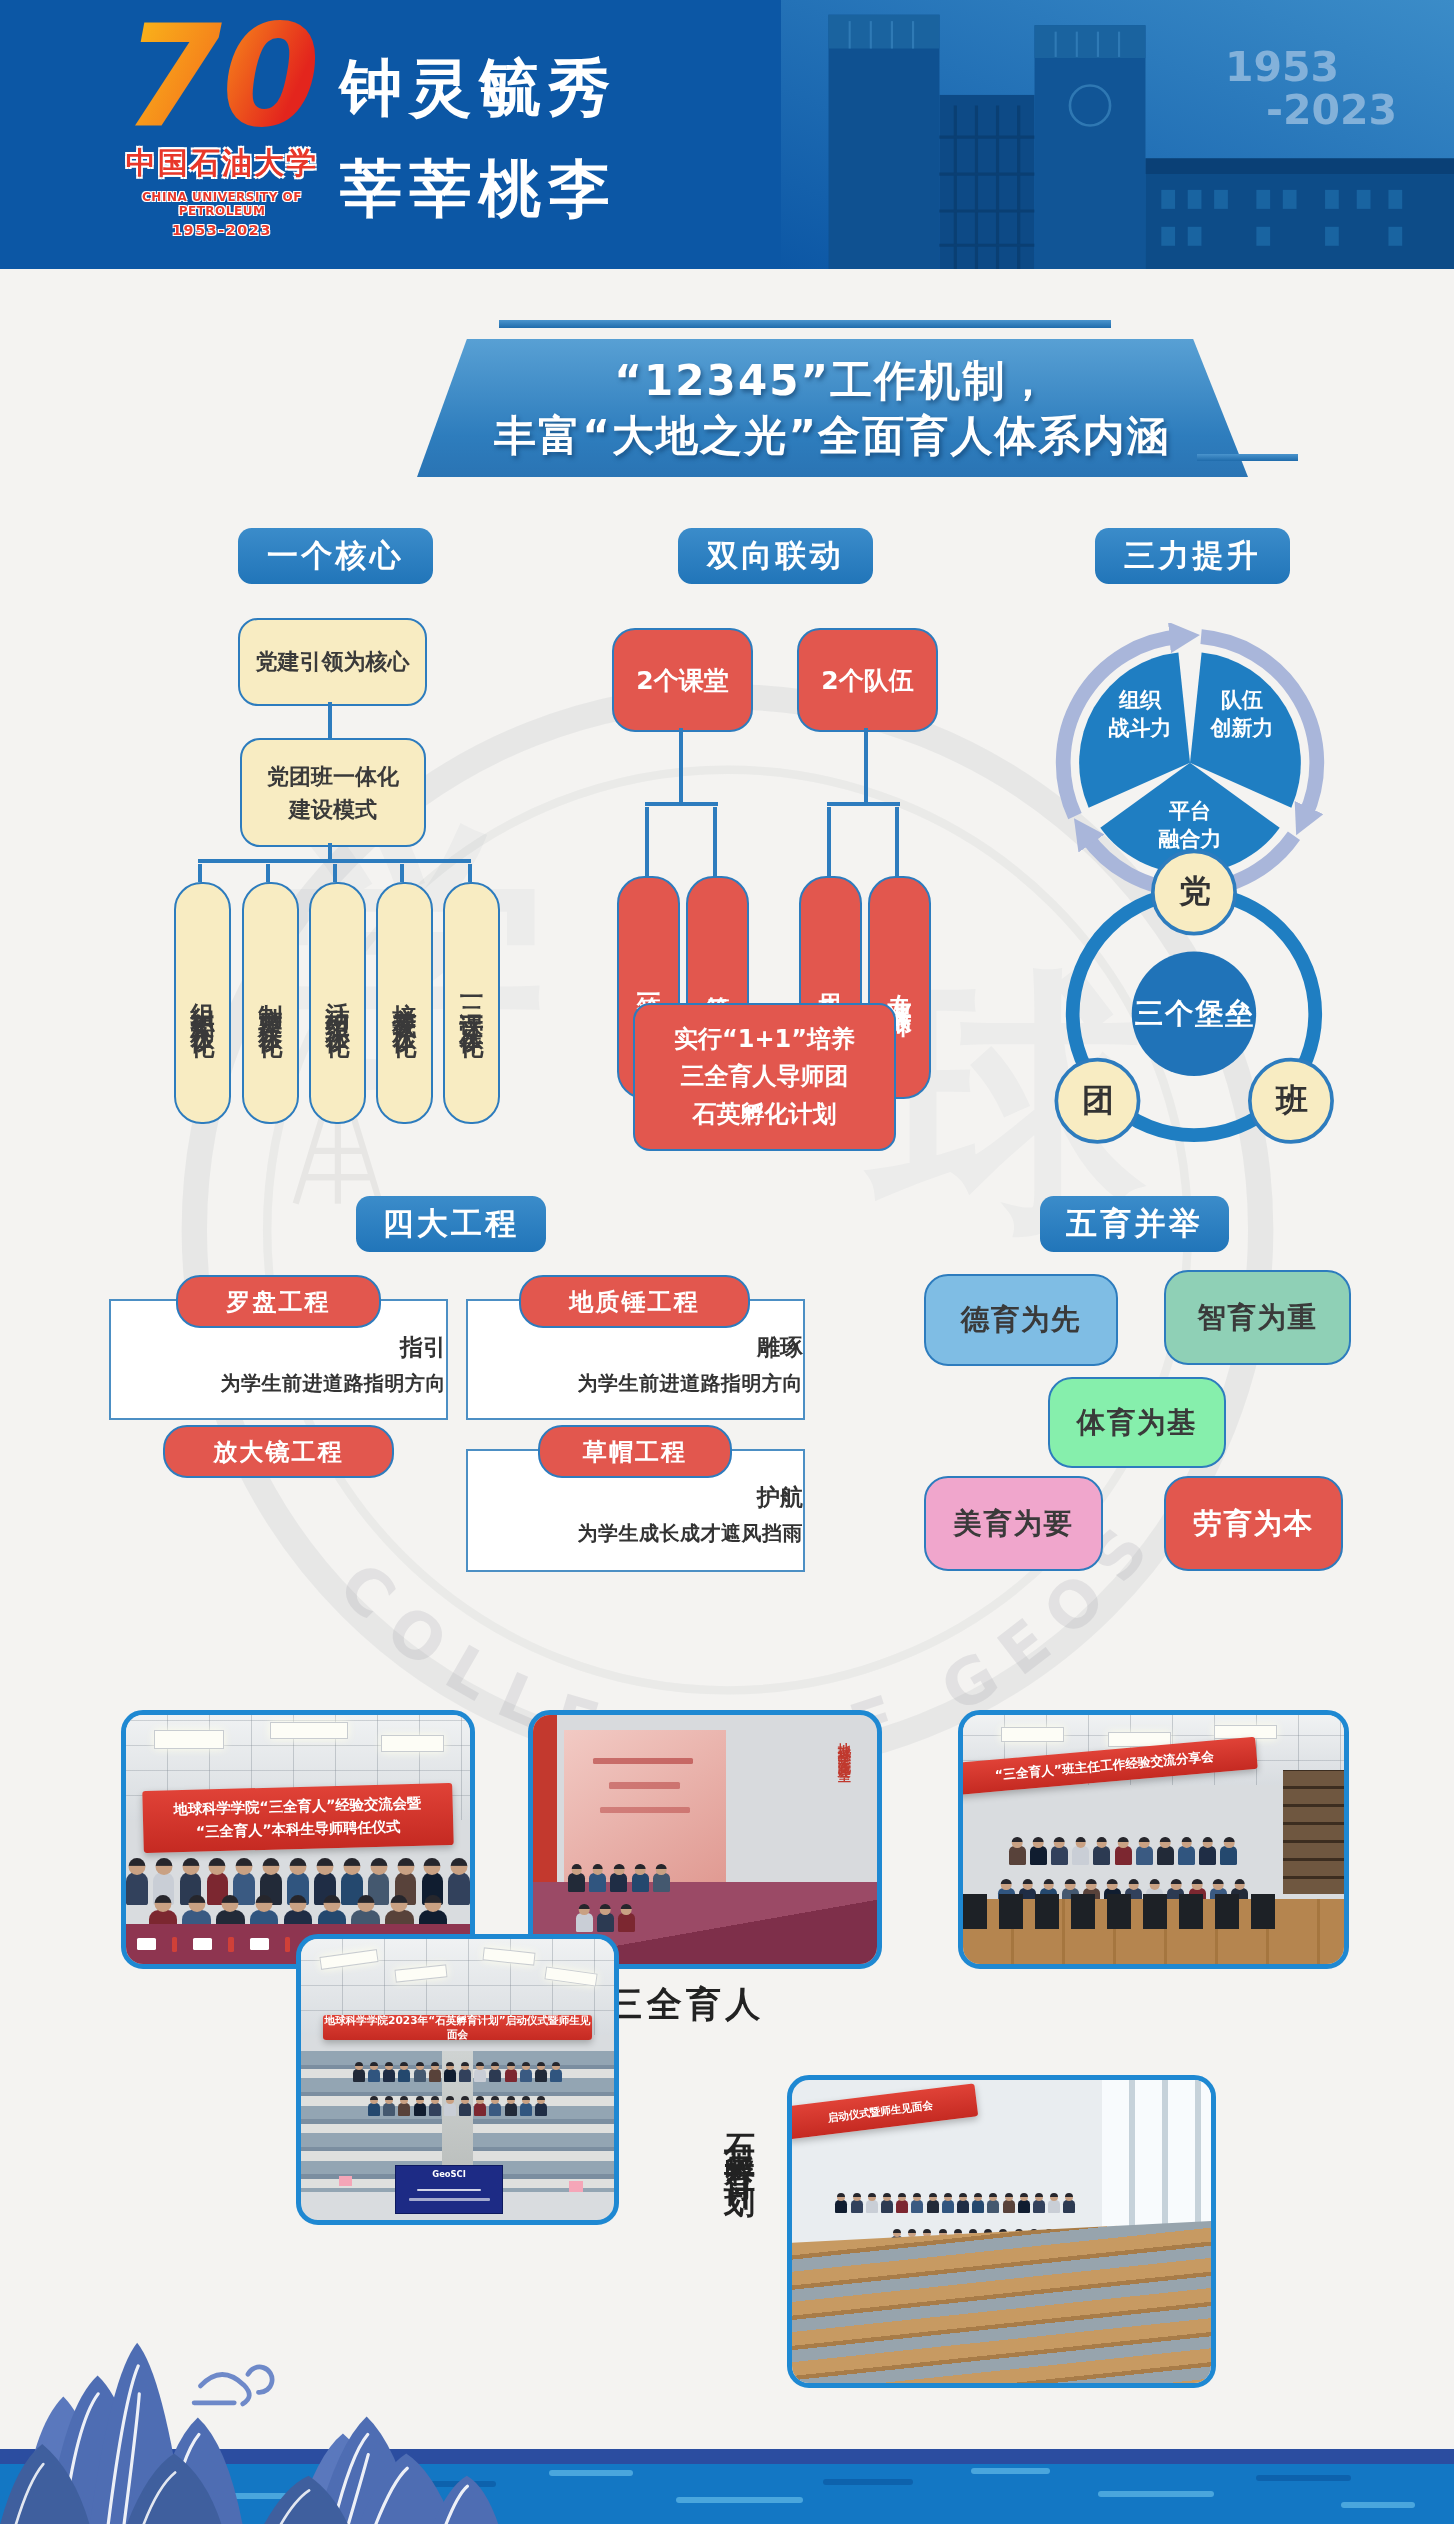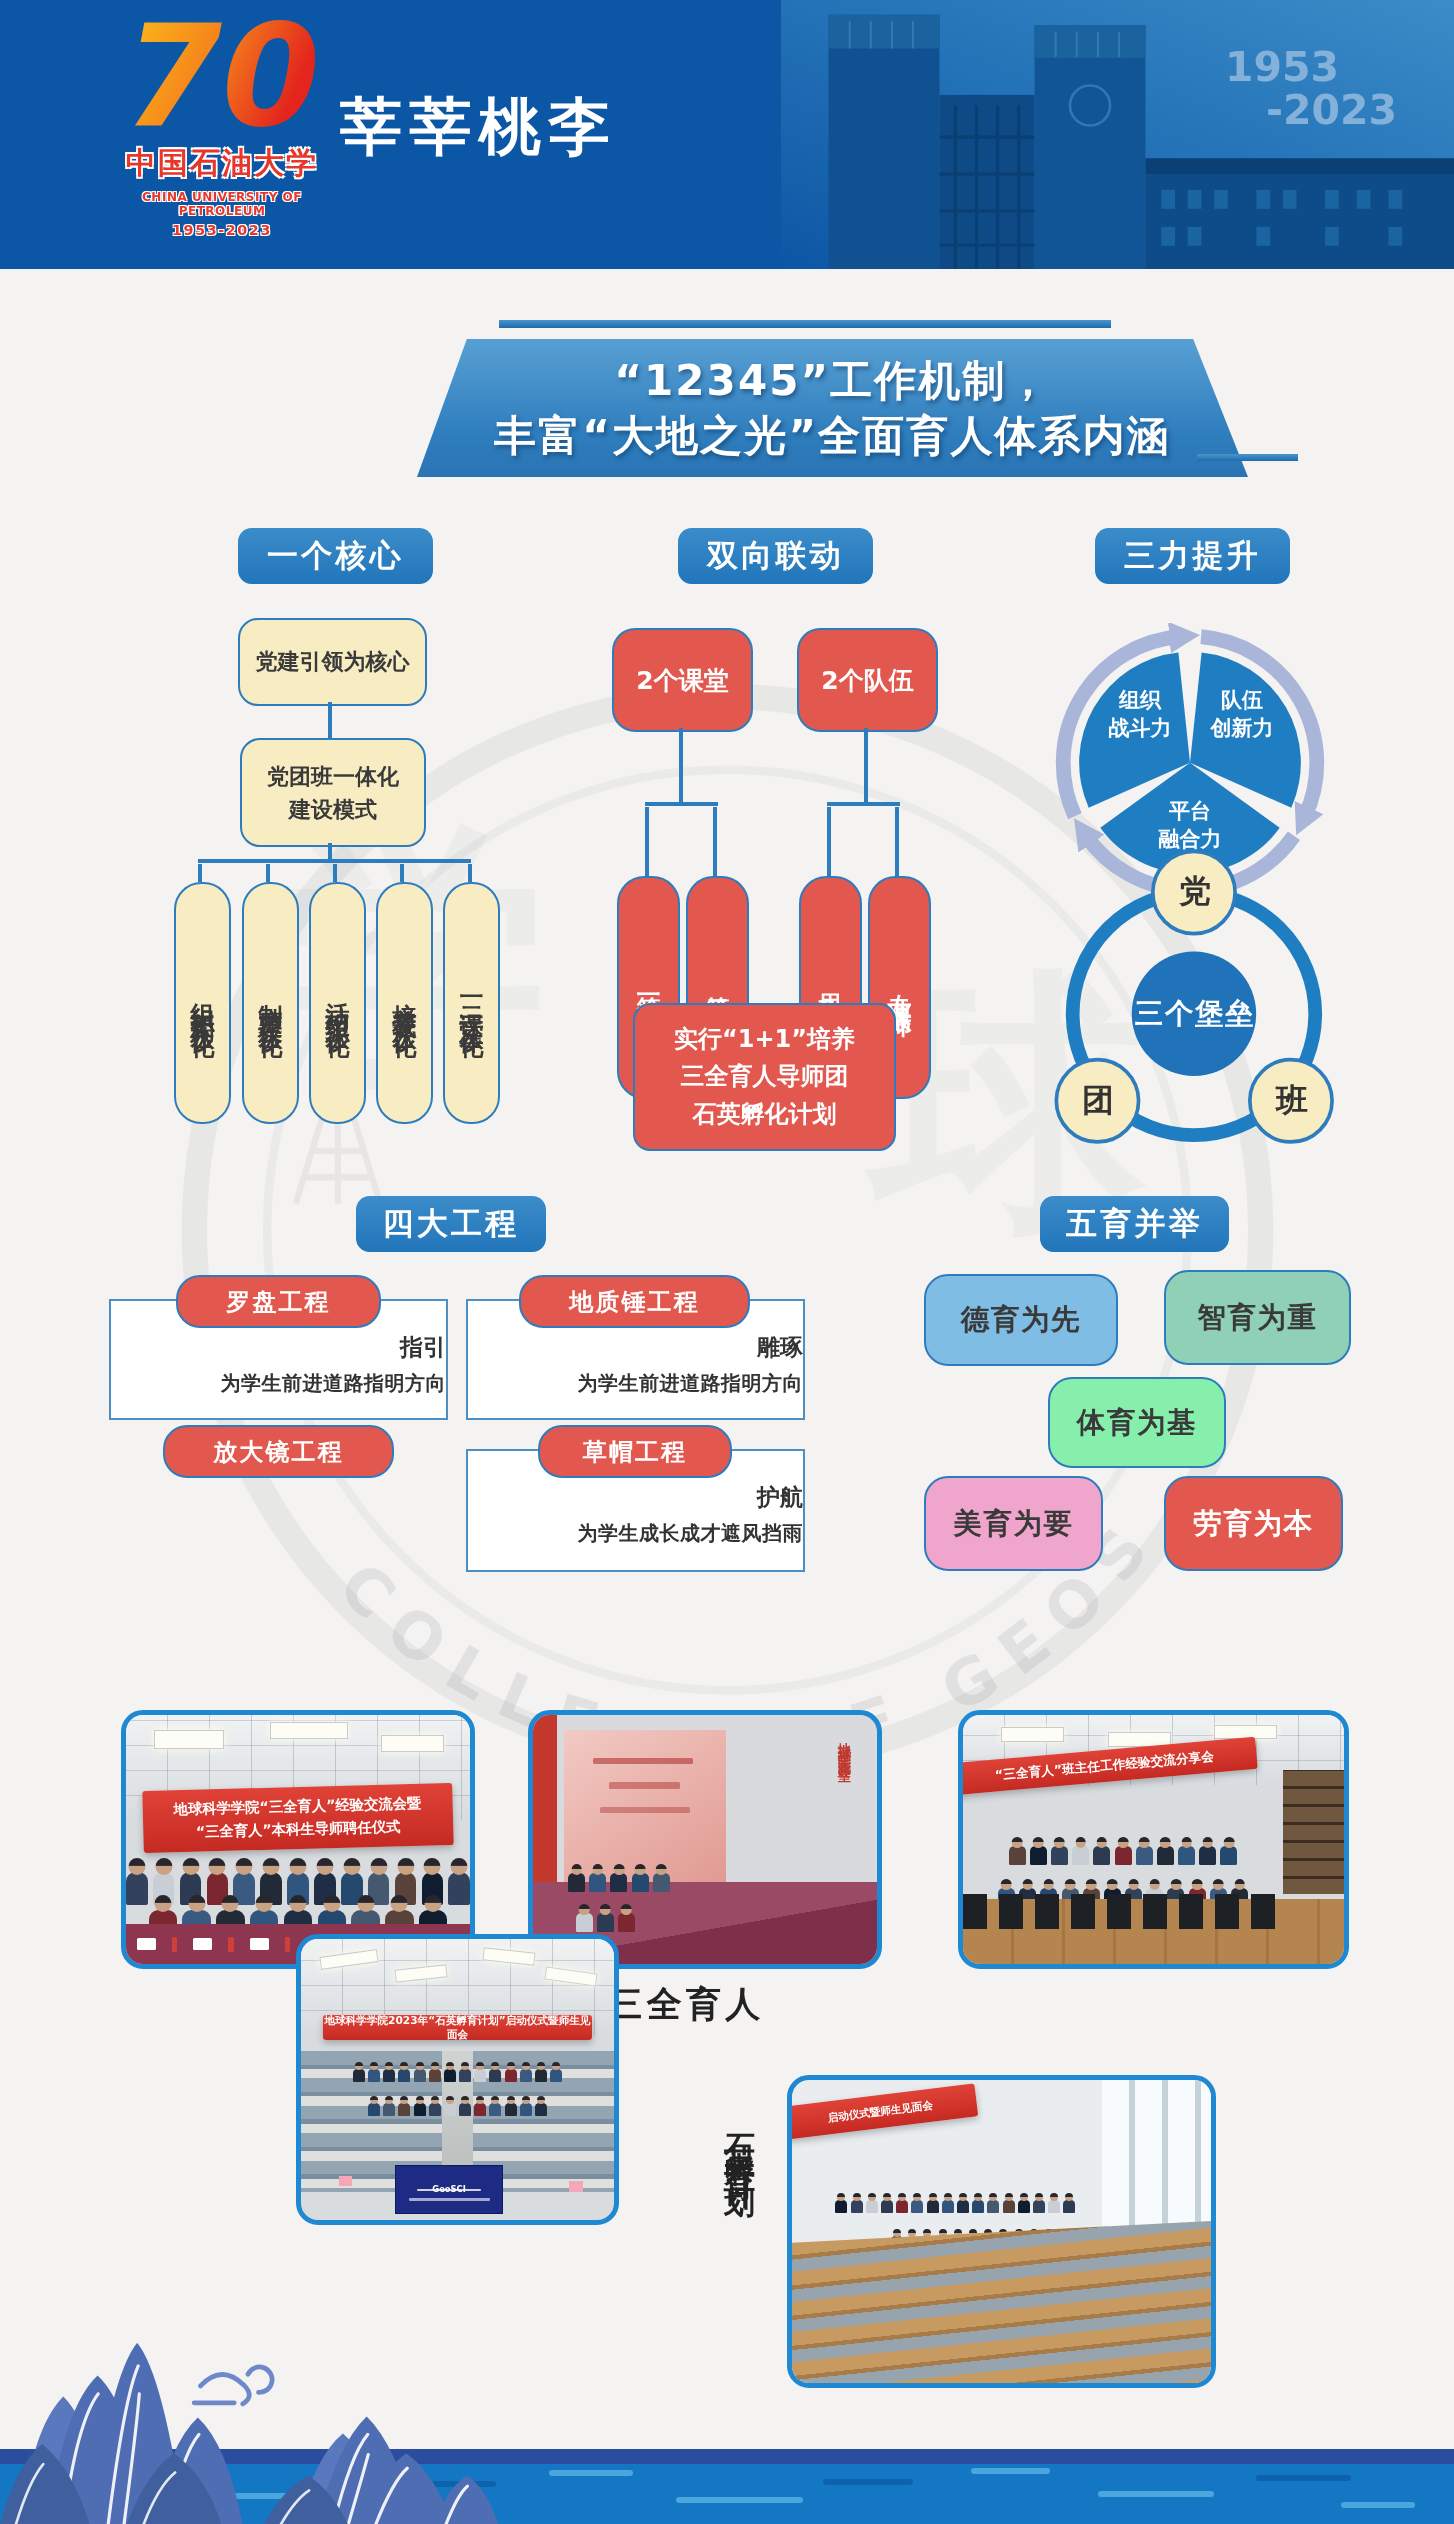--- a/index.html
+++ b/index.html
@@ -170,20 +170,21 @@
     </svg>
 
     <div class="logo">
       <div class="logo-70">70</div>
       <div class="logo-cn">中国石油大学</div>
       <div class="logo-en">CHINA UNIVERSITY OF PETROLEUM</div>
       <div class="logo-years">1953-2023</div>
     </div>
 
     <div class="hdr-title">
+      <div class="t1">钟灵毓秀</div>
       <div class="t2">莘莘桃李</div>
     </div>
 
     <div class="hdr-years">
       <div>1953</div>
       <div class="y2">-2023</div>
     </div>
   </header>
 
   <div class="rule" style="left:499px;top:320px;width:612px;height:8.4px"></div>
@@ -462,21 +463,21 @@
         <div class="person" style="background: rgb(50, 65, 92);"></div>
         <div class="person" style="background: rgb(201, 206, 214);"></div>
         <div class="person" style="background: rgb(44, 58, 82);"></div>
         <div class="person" style="background: rgb(124, 39, 48);"></div>
         <div class="person" style="background: rgb(58, 90, 130);"></div>
         <div class="person" style="background: rgb(34, 42, 56);"></div>
         <div class="person" style="background: rgb(48, 85, 127);"></div>
         <div class="person" style="background: rgb(31, 45, 69);"></div>
       </div>
     <div class="abs" style="left:30%;bottom:2%;width:34%;height:17%;background:#1d2b85;border:1.6px solid #0e1a5e;color:#fff;text-align:center">
-      <div style="font-size:8.4px;margin-top:18px;font-weight:700">GeoSCI</div>
+      <div style="font-size:8.4px;margin-top:3px;font-weight:700">GeoSCI</div>
       <div class="abs" style="left:20%;top:48%;width:60%;height:6%;background:rgba(255,255,255,.8);border-radius:1.1px"></div>
       <div class="abs" style="left:12%;top:68%;width:76%;height:6%;background:rgba(255,255,255,.6);border-radius:1.1px"></div>
     </div>
     <div class="abs" style="left:12%;bottom:12%;width:13.7px;height:10.6px;background:#f5a6b8"></div>
     <div class="abs" style="right:10%;bottom:10%;width:13.7px;height:10.6px;background:#f5a6b8"></div>
   </div>
 
   <div class="cap vtext" style="left:719px;top:2109px;font-size:31px;letter-spacing:10.6px;color:#222">石英孵育计划</div>
 
   <div class="ph" style="left:787px;top:2075px;width:429px;height:313px;background:#e9edf0">

